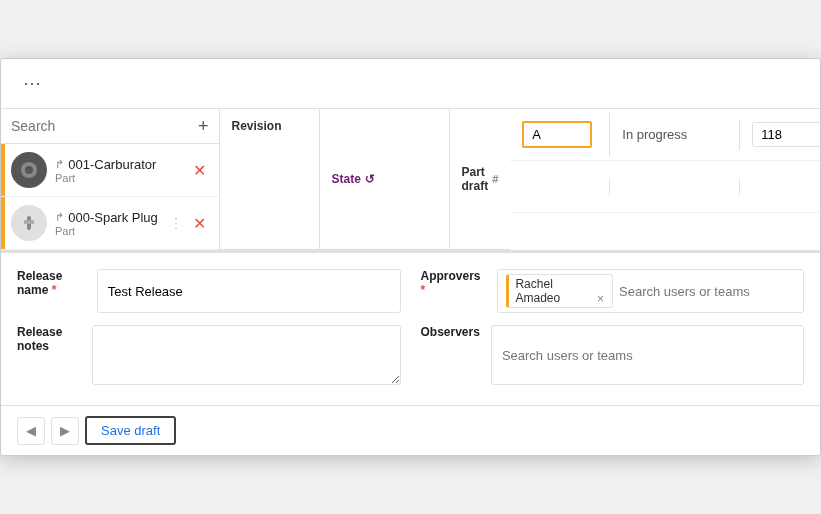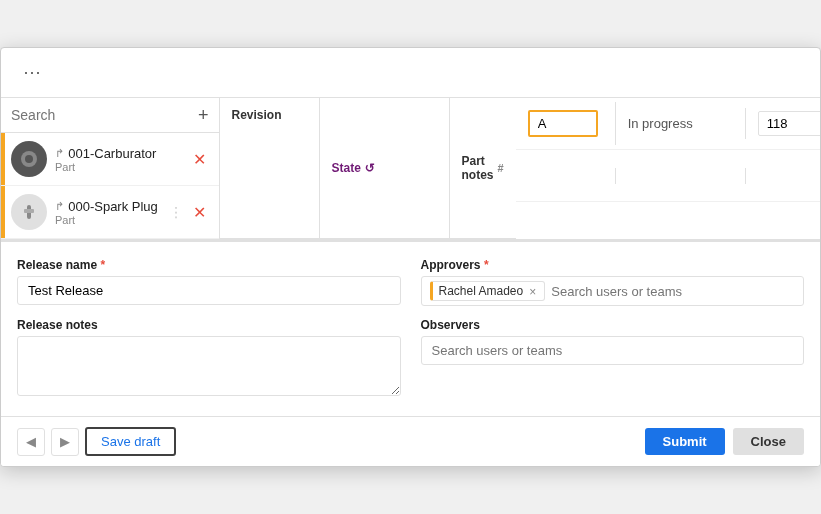--- a/index.html
+++ b/index.html
@@ -313,22 +313,22 @@
 
     .form-row {
       display: flex;
       gap: 20px;
       margin-bottom: 12px;
     }
 
     .form-col {
       flex: 1;
       display: flex;
-      flex-direction: column;
-      gap: 4px;
+      flex-direction: row;
+      gap: 11px;
     }
 
     .form-label {
       font-size: 12px;
       font-weight: 600;
       color: #222;
     }
     .required { color: #e74c3c; }
 
     .form-input {
@@ -521,21 +521,21 @@
     <div class="panel-with-scroll">
       <div class="right-panel">
 
         <div class="columns-header">
           <div class="col-revision">Revision</div>
           <div class="col-state">
             <span>State</span>
             <span class="refresh-icon">↺</span>
           </div>
           <div class="col-part">
-            <span>Part notes</span>
+            <span>Part draft</span>
             <span class="hash-col-icon">#</span>
           </div>
         </div>
 
         <div class="data-rows">
 
           <div class="data-row">
             <div class="rev-cell">
               <input class="rev-input" type="text" value="A" style="">
             </div>
@@ -609,19 +609,15 @@
   <div class="modal-footer">
     <div class="footer-left">
       <button class="nav-btn">
         <span>◀</span>
       </button>
       <button class="nav-btn">
         <span>▶</span>
       </button>
       <button class="save-draft-btn">Save draft</button>
     </div>
-    <div class="footer-right">
-      <button class="submit-btn">Submit</button>
-      <button class="close-btn">Close</button>
-    </div>
   </div>
 
 </div>
 
 </body></html>

